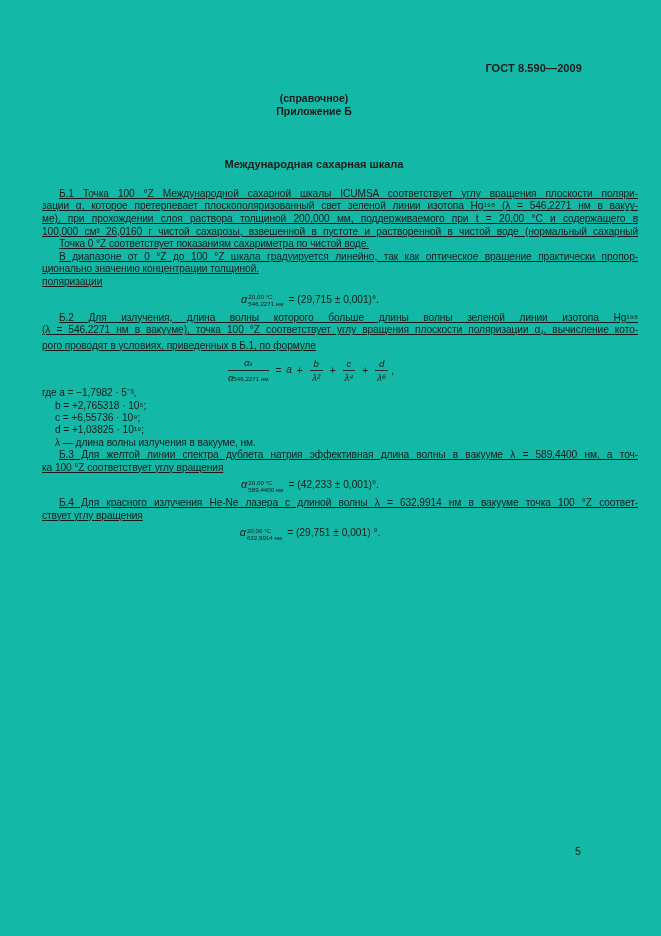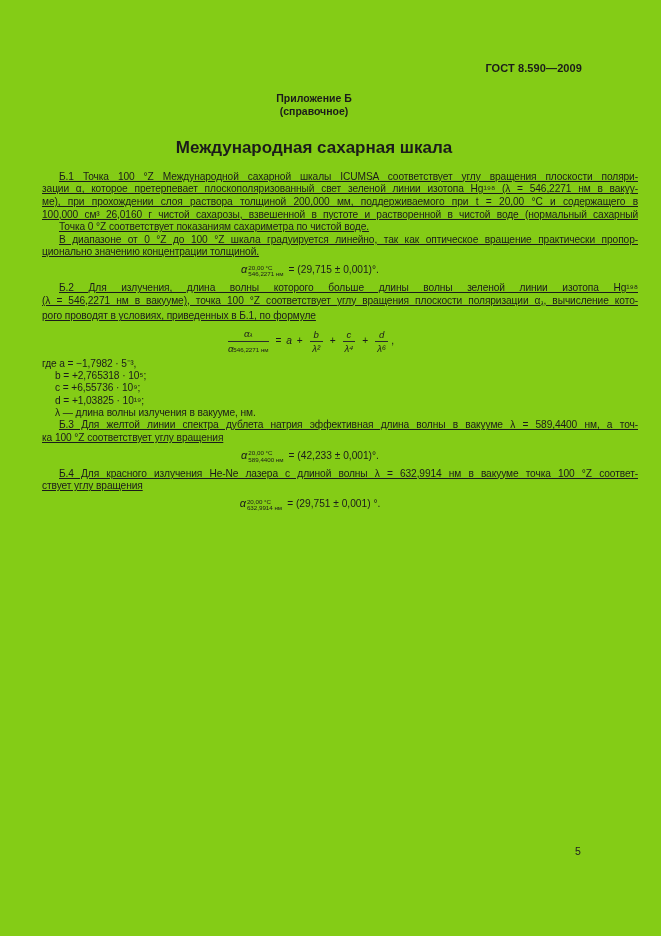--- a/index.html
+++ b/index.html
@@ -1,19 +1,19 @@
 <!DOCTYPE html>
 <html><head>
 <meta charset="utf-8">
 <style>
   html,body{margin:0;padding:0;background:#ffffff;}
   .page{
     position:relative;
     width:661px;height:936px;
-    background:#84cc16;
+    background:#14b8a6;
     font-family:"Liberation Sans",sans-serif;
     color:#1b1b1b;
     overflow:hidden;
   }
   .content{position:absolute;left:42px;top:0;width:596px;}
   .doc-code{
     margin-top:62px;
     text-align:right;
     padding-right:56px;
     font-weight:700;
@@ -23,24 +23,24 @@
   }
   .appendix{
     margin-top:17px;
     text-align:center;
     margin-right:52px;
     font-weight:700;
     font-size:10.5px;
     line-height:13.4px;
   }
   .title{
-    margin:22px 52px 0 0;
+    margin:39px 52px 0 0;
     text-align:center;
     font-weight:700;
-    font-size:17px;
+    font-size:11px;
     line-height:13px;
   }
   .para{margin:0;text-decoration:underline;}
   .para.first{margin-top:17px;}
   .tline{
     font-size:10.2px;
     line-height:12.6px;
     letter-spacing:-0.1px;
     white-space:normal;
     text-align:left;
@@ -94,22 +94,22 @@
 </style>
 </head>
 <body>
 
 <div class="page">
   <div class="content">
 
     <div class="doc-code">ГОСТ 8.590—2009</div>
 
     <div class="appendix">
+      <div>(справочное)</div>
       <div>Приложение Б</div>
-      <div>(справочное)</div>
     </div>
 
     <div class="title">Международная сахарная шкала</div>
 
     <div class="para first">
       <div class="tline indent just">Б.1  Точка 100 °Z Международной сахарной шкалы ICUMSA соответствует углу вращения плоскости поляри-</div>
       <div class="tline just">зации α, которое претерпевает плоскополяризованный свет зеленой линии изотопа Hg¹⁹⁸ (λ = 546,2271 нм в вакуу-</div>
       <div class="tline just">ме), при прохождении слоя раствора толщиной 200,000 мм, поддерживаемого при t = 20,00 °C и содержащего в</div>
       <div class="tline just">100,000 см³ 26,0160 г чистой сахарозы, взвешенной в пустоте и растворенной в чистой воде (нормальный сахарный</div>
     </div>
@@ -117,20 +117,21 @@
     <div class="para">
       <div class="tline indent">Точка 0 °Z соответствует показаниям сахариметра по чистой воде.</div>
     </div>
 
     <div class="para">
       <div class="tline indent just">В диапазоне от 0 °Z до 100 °Z шкала градуируется линейно, так как оптическое вращение практически пропор-</div>
       <div class="tline">ционально значению концентрации толщиной.</div>
     </div>
 
     <div class="para">
+      <div class="tline">поляризации</div>
     </div>
 
     <div class="formula">
       <span class="var fsym">α</span><span class="scripts"><span class="fsup">20,00 °C</span><span class="fsub">546,2271 нм</span></span><span class="frhs">= (29,715 ± 0,001)°.</span>
     </div>
 
     <div class="para">
       <div class="tline indent just">Б.2 Для излучения, длина волны которого больше длины волны зеленой линии изотопа Hg¹⁹⁸</div>
       <div class="tline just"><span>(λ = 546,2271 нм в вакууме), точка 100 °Z соответствует углу вращения плоскости поляризации α</span><span class="subtxt var">λ</span><span>, вычисление кото-</span></div>
       <div class="tline">рого проводят в условиях, приведенных в Б.1, по формуле</div>

